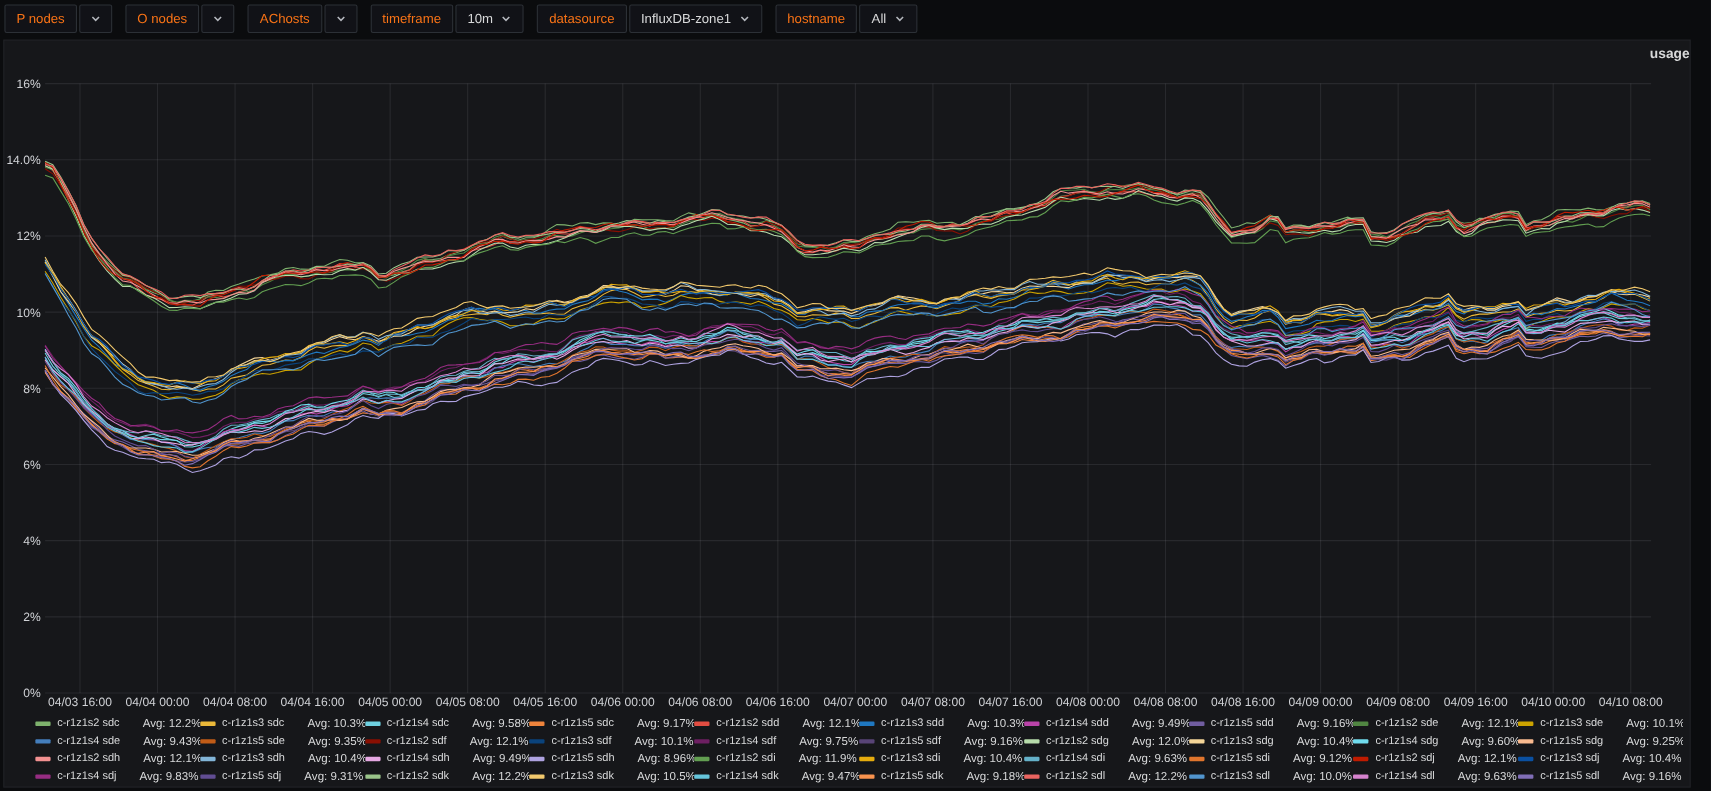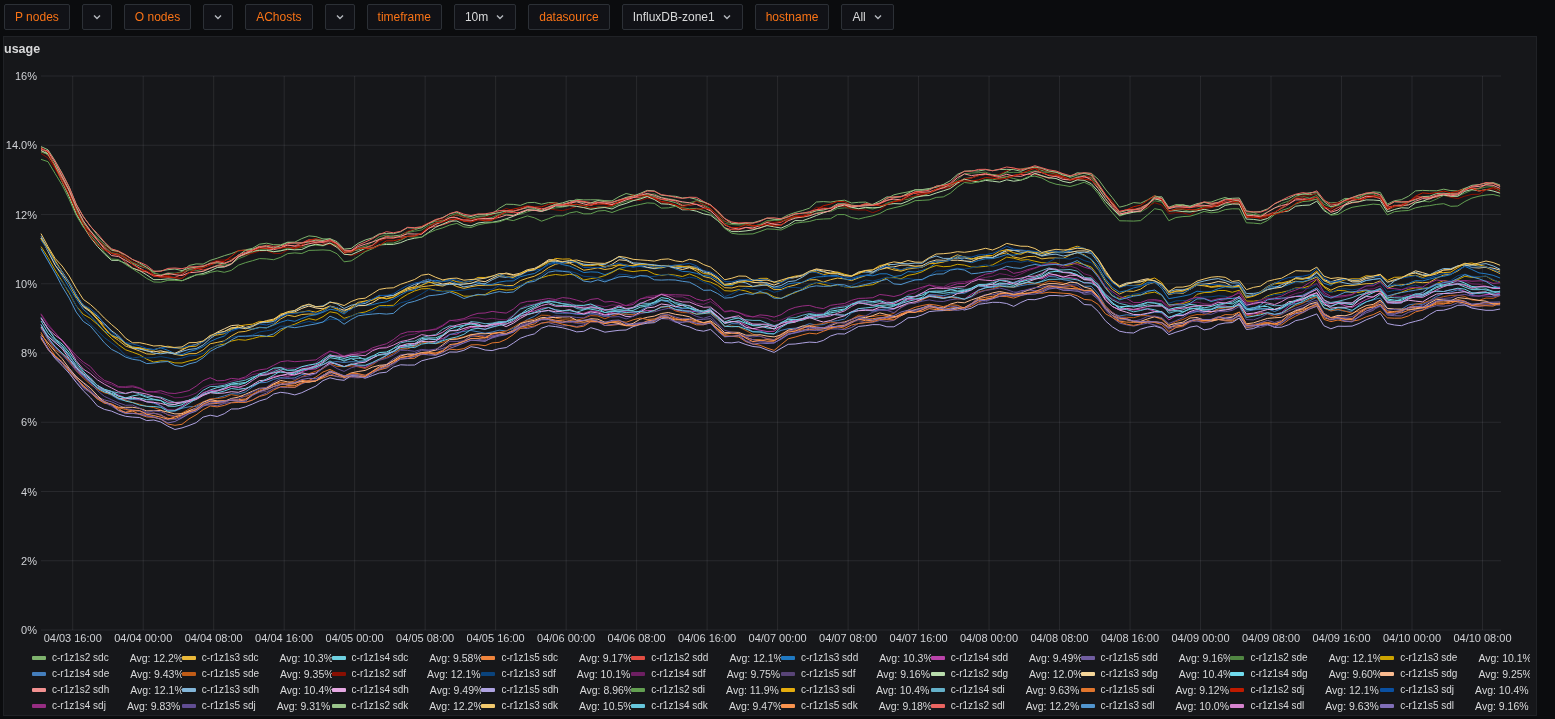--- a/index.html
+++ b/index.html
@@ -1,26 +1,26 @@
 <!DOCTYPE html>
 <html><head>
 <meta charset="utf-8">
 <style>
   html,body{margin:0;padding:0}
   body{width:1555px;height:719px;background:#0b0c0e;font-family:"Liberation Sans",sans-serif;overflow:hidden;position:relative}
   .toolbar{position:absolute;left:0;top:0;width:100%;height:34px;display:flex;align-items:center;padding:0 4px;box-sizing:border-box}
   .var-group{display:flex;margin-right:12px}
   .btn{height:26px;background:#111217;border:1px solid #2c3036;border-radius:2px;color:#d8d9da;font-size:12px;display:flex;align-items:center;padding:0 10px;box-sizing:border-box;font-family:inherit;cursor:pointer}
-  .btn+.btn{margin-left:12px}
+  .btn+.btn{margin-left:2px}
   .label-btn{color:#f97316;font-weight:500}
   .chev-btn{padding:0 9px}
   .value-btn{font-weight:500}
   .chev{margin-left:7px;display:block}
   .panel{position:absolute;left:3px;top:36px;width:1534px;height:680px;background:#16171a;border:1px solid #202226;box-sizing:border-box}
-  .panel-title{height:24px;line-height:24px;text-align:left;color:#d8d9da;font-size:12.5px;font-weight:700;cursor:pointer}
+  .panel-title{height:24px;line-height:24px;text-align:right;color:#d8d9da;font-size:12.5px;font-weight:700;cursor:pointer}
   #chart{position:absolute;left:0;top:24px}
   #legend{position:absolute;left:0;top:612px;right:0;display:grid;grid-template-columns:repeat(10,1fr);padding:2px 6px 0 28px;row-gap:3px}
   .legend-item{display:flex;align-items:center;height:13px;cursor:pointer;white-space:nowrap;overflow:hidden}
   .swatch{width:14px;height:4px;border-radius:1px;margin-right:6px;flex:none}
   .lname{color:#d8d9da;font-size:10px}
   .lavg{color:#d8d9da;font-size:10.5px;margin-left:21px}
   text.axis{fill:#d0d2d6;font-size:11px;font-family:"Liberation Sans",sans-serif}
 </style>
 </head>
 <body>

